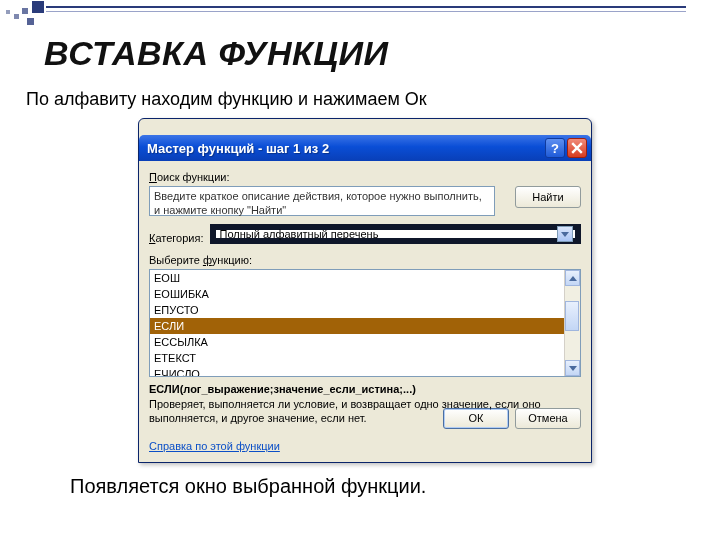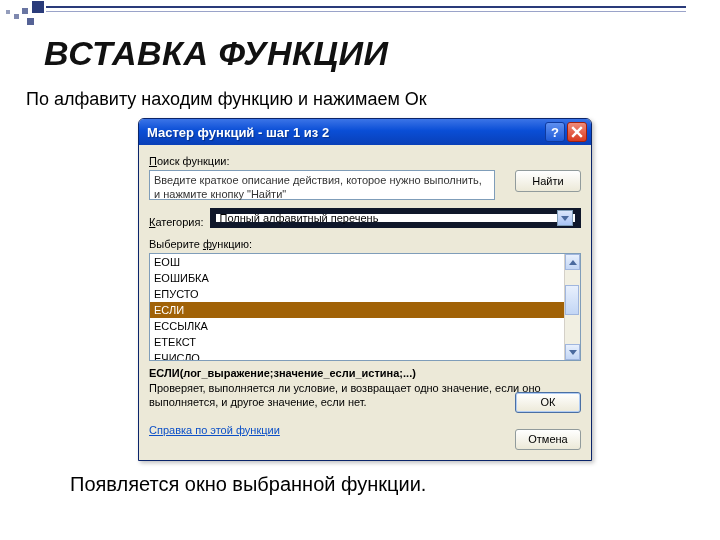--- a/index.html
+++ b/index.html
@@ -63,20 +63,21 @@
   .titlebar {
     height: 26px;
     background: linear-gradient(to bottom, #3b74e7 0%, #0a4ed6 45%, #093fb7 100%);
     border-radius: 5px 5px 0 0;
     display: flex;
     align-items: center;
     padding: 0 4px 0 8px;
     color: #fff;
     font-weight: bold;
     font-size: 13px;
+    margin-top: 16px;
   }
   .titlebar .title { flex: 1; text-shadow: 1px 1px 1px rgba(0,0,0,0.3);}
   .tb-btn {
     width: 20px; height: 20px;
     margin-left: 2px;
     border-radius: 3px;
     display: flex; align-items: center; justify-content: center;
     font-weight: bold;
     font-size: 13px;
     color: #fff;
@@ -174,21 +175,21 @@
   .helplink {
     margin-top: 14px;
     color: #0b4fc7;
     text-decoration: underline;
     display:inline-block;
     cursor:pointer;
   }
   .btnrow {
     float: right;
     margin-top: -18px;
-    display:flex; gap:16px;flex-direction:column;
+    display:flex; gap:6px;
   }
   .btn-ok { font-weight: normal; border:1px solid #4a6fa3; box-shadow: inset 0 0 0 1px #b0ccf4;}
 </style>
 </head>
 <body>
 
 <div class="deco">
   <div class="sq s1"></div>
     <div class="sq s2"></div>
     <div class="sq s3"></div>

